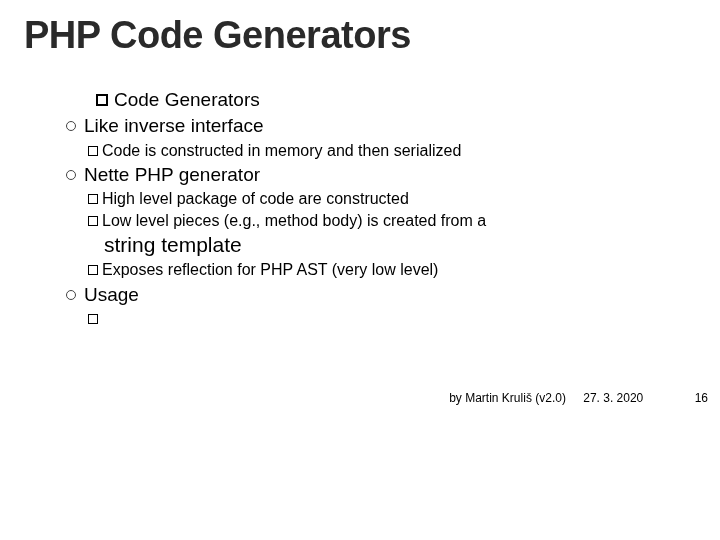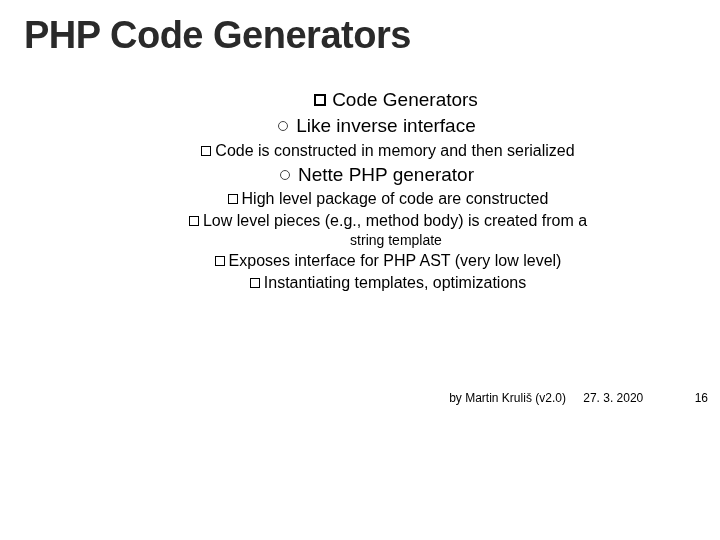--- a/index.html
+++ b/index.html
@@ -11,41 +11,40 @@
     font-family: Tahoma, "Trebuchet MS", Arial, sans-serif;
     color: #000;
     overflow: hidden;
     position: relative;
   }
   .slide {
     position: relative;
     width: 720px;
     height: 412px;
     box-sizing: border-box;
-    text-align: center;
   }
   .title {
     position: absolute;
     left: 24px;
     top: 14px;
     font-size: 38px;
     font-weight: 700;
     color: #2a2a2a;
     letter-spacing: -0.5px;
   }
   .content {
     position: absolute;
     left: 48px;
     top: 86px;
     width: 640px;
     font-size: 19px;
     line-height: 1.28;
   }
   .l1 {
-    margin: 2px 0 2px 12px;
+    margin: 2px 0 2px 4px;
     padding-left: 44px;
   }
   .l1 .sq {
     display: inline-block;
     width: 12px;
     height: 12px;
     box-sizing: border-box;
     border: 2px solid #000;
     margin-right: 6px;
     vertical-align: baseline;
@@ -77,21 +76,21 @@
     height: 10px;
     box-sizing: border-box;
     border: 1.8px solid #000;
     margin-right: 4px;
     vertical-align: baseline;
     position: relative;
     top: 0px;
   }
   .l3-cont {
     margin: 0 0 1px 56px;
-    font-size: 14px;
+    font-size: 21px;
   }
   .footer {
     position: absolute;
     bottom: 7px;
     right: 12px;
     font-size: 12px;
     color: #000;
   }
   .footer .author { margin-right: 14px; }
   .footer .date { margin-right: 48px; }
@@ -123,25 +122,28 @@
     <span class="sq-sm"></span><span>High level package of code are constructed</span>
   </div>
   <div class="l3">
     <span class="sq-sm"></span><span>Low level pieces (e.g., method body) is created from a</span>
   </div>
   <div class="l3-cont">
     <span>string template</span>
   </div>
 
   <div class="l3">
-    <span class="sq-sm"></span><span>Exposes interface for PHP AST (very low level)</span>
+    <span class="sq-sm"></span><span>Exposes reflection for PHP AST (very low level)</span>
   </div>
 
+  <div class="l2">
+    <span class="ring"></span><span>Usage</span>
+  </div>
   <div class="l3">
-    <span class="sq-sm"></span><span>Instantiating templates, optimizations</span>
+    <span class="sq-sm"></span>
   </div>
 
 </div>
 
 <div class="footer">
   <span class="author">by Martin Kruliš (v2.0)</span>
   <span class="date">27. 3. 2020</span>
   <span class="page">16</span>
 </div>
 

